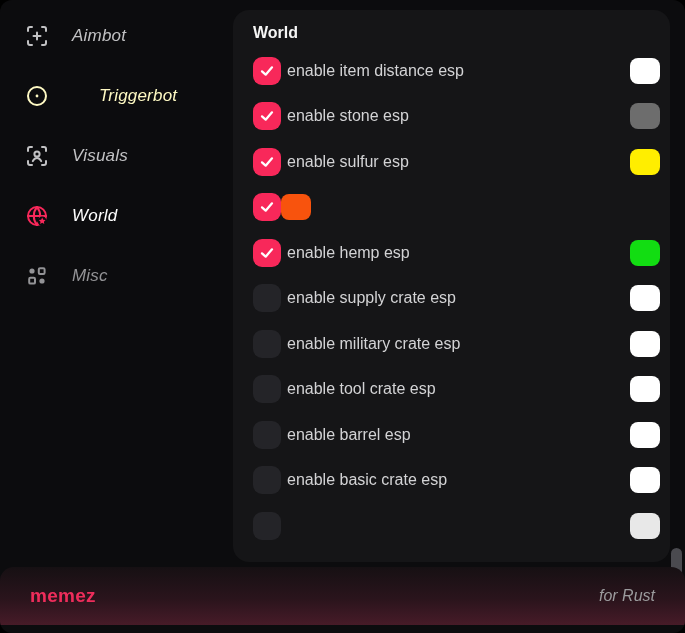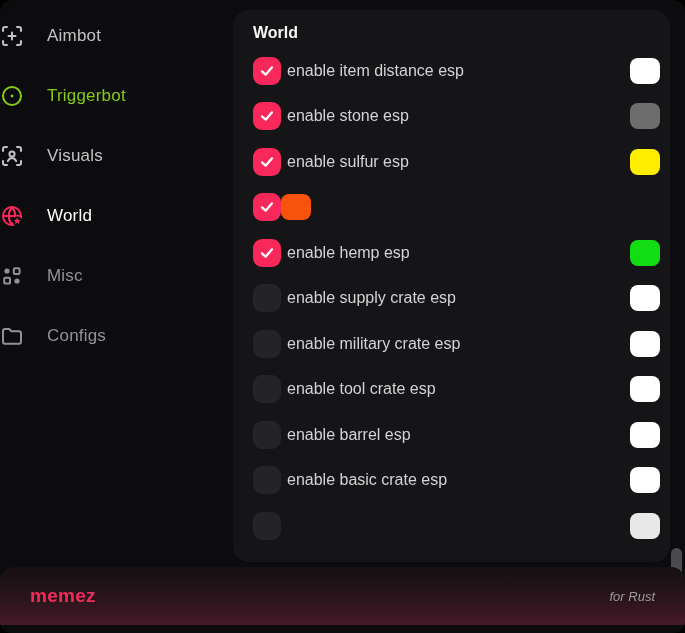--- a/index.html
+++ b/index.html
@@ -3,26 +3,26 @@
 <meta charset="utf-8">
 <style>
   html,body{margin:0;padding:0;background:#000;}
   body{width:685px;height:633px;position:relative;overflow:hidden;
        font-family:"Liberation Sans","DejaVu Sans",sans-serif;
        -webkit-font-smoothing:antialiased;}
   .window{position:absolute;inset:0;background:#0c0c0e;border-radius:12px;overflow:hidden;}
 
   
   .sidebar{position:absolute;left:0;top:6px;width:233px;}
-  .sb-item{display:flex;align-items:center;height:60px;cursor:pointer;}
+  .sb-item{display:flex;align-items:center;height:60px;padding-left:25px;cursor:pointer;font-style:italic;}
   .sb-item .icon{width:24px;height:24px;margin-right:23px;display:flex;align-items:center;justify-content:center;}
   .sb-item .icon svg{width:24px;height:24px;display:block;}
   .sb-label{font-size:17px;letter-spacing:.2px;}
   .sb-item.normal{color:#c2c2c4;}
-  .sb-item.dim{color:#84cc16;}
+  .sb-item.dim{color:#fef9c3;gap:27px;}
   .sb-item.muted{color:#939396;}
   .sb-item.active{color:#ffffff;}
   .sb-item.active .icon{color:#f8285a;}
 
   
   .panel{position:absolute;left:233px;top:10px;width:437px;height:552px;
          background:#151517;border-radius:16px;overflow:hidden;box-sizing:border-box;}
   .panel-title{margin:14px 0 0 20px;font-size:16px;font-weight:700;color:#f5f5f5;}
   .rows{position:absolute;left:0;right:0;top:38px;}
   .row{height:45.5px;display:flex;align-items:center;padding:0 10px 0 20px;box-sizing:border-box;}
@@ -39,21 +39,21 @@
   .scroll-thumb{position:absolute;right:3px;top:548px;width:11px;height:30px;
                 border-radius:6px;background:#4a4a4f;}
 
   
   .footer{position:absolute;left:0;right:0;bottom:8px;height:58px;
           border-radius:14px 14px 0 0;
           background:linear-gradient(180deg,#161013 0%,#2a141c 55%,#471b28 100%);
           display:flex;align-items:center;justify-content:space-between;
           padding:0 30px;box-sizing:border-box;}
   .brand{font-size:19px;font-weight:700;color:#ee2d5b;letter-spacing:.3px;}
-  .tagline{font-size:13px;font-style:italic;color:#9b9b9d;}
+  .tagline{font-size:16px;font-style:italic;color:#9b9b9d;}
 </style>
 </head>
 <body>
 
 <div class="window">
 
   <nav class="sidebar" id="sidebar">
       <div class="sb-item normal">
     <span class="icon">
           <svg viewBox="0 0 24 24" fill="none" stroke="currentColor" stroke-width="2" stroke-linecap="round" stroke-linejoin="round">
@@ -106,28 +106,20 @@
     <span class="icon">
           <svg viewBox="0 0 24 24" fill="none" stroke="currentColor" stroke-width="2">
             <circle cx="7" cy="7" r="2.6" fill="currentColor" stroke="none"></circle>
             <rect x="13.8" y="4.2" width="5.8" height="5.8" rx="1.2"></rect>
             <rect x="4.2" y="13.8" width="5.8" height="5.8" rx="1.2"></rect>
             <circle cx="17" cy="17" r="2.6" fill="currentColor" stroke="none"></circle>
           </svg>
         </span>
     <span class="sb-label">Misc</span>
   </div>
-      <div class="sb-item muted">
-    <span class="icon">
-          <svg viewBox="0 0 24 24" fill="none" stroke="currentColor" stroke-width="2" stroke-linecap="round" stroke-linejoin="round">
-            <path d="M3 8.2V7a2 2 0 0 1 2-2h4.2l2 2.2H19a2 2 0 0 1 2 2v8.6a2 2 0 0 1-2 2H5a2 2 0 0 1-2-2z"></path>
-          </svg>
-        </span>
-    <span class="sb-label">Configs</span>
-  </div>
     </nav>
 
   <section class="panel">
     <h2 class="panel-title">World</h2>
     <div class="rows" id="rows">
         <div class="row checked">
     <span class="checkbox">
       <svg viewBox="0 0 24 24" fill="none" stroke="#ffffff" stroke-width="3.4" stroke-linecap="round" stroke-linejoin="round">
         <polyline points="4.5 12.5 10 17.5 19.5 6.5"></polyline>
       </svg>

